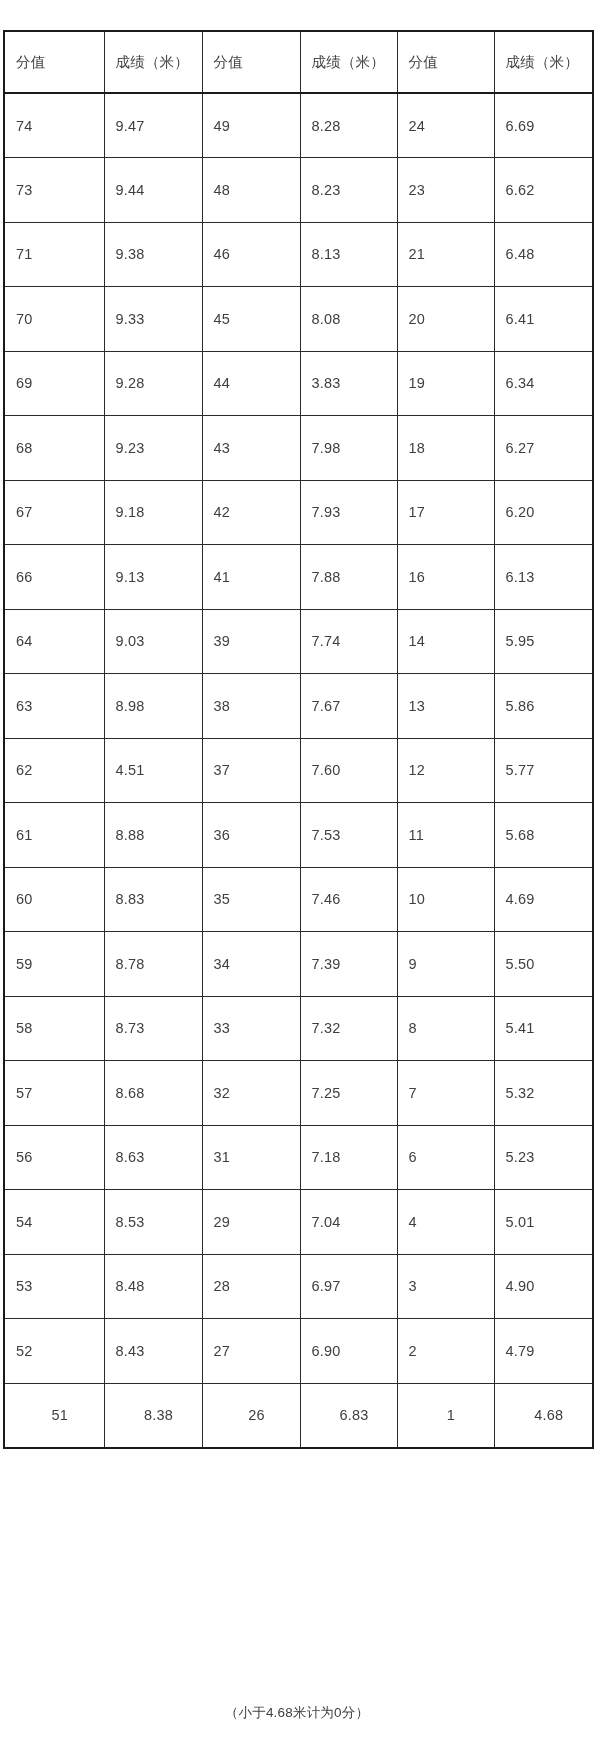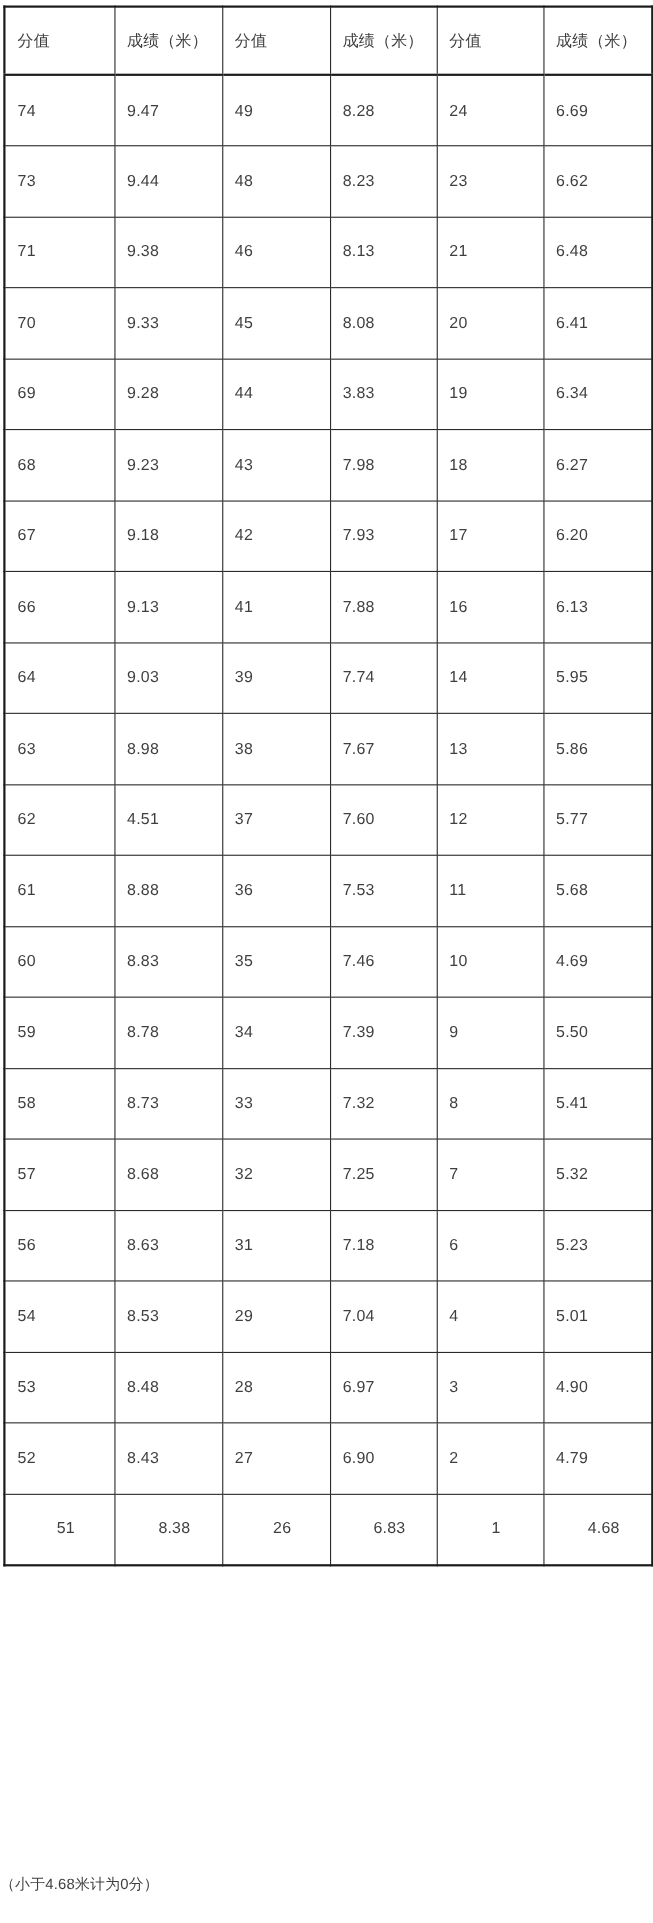--- a/index.html
+++ b/index.html
@@ -16,21 +16,21 @@
   }
   .page {
     position: relative;
     width: 594px;
     height: 1748px;
     box-sizing: border-box;
   }
   .table-wrap {
     position: absolute;
     left: 3px;
-    top: 5px;
+    top: 30px;
     width: 540px;
   }
   table.score-table {
     border-collapse: collapse;
     table-layout: fixed;
     width: 589px;
     border-top: 2px solid #1a1a1a;
     border-bottom: 2px solid #1a1a1a;
     border-left: 2px solid #1a1a1a;
     border-right: 2px solid #1a1a1a;
@@ -68,21 +68,21 @@
   }
   table.score-table tbody tr:last-child td {
     border-bottom: none;
     text-align: center;
   }
   .footnote {
     position: absolute;
     left: 0;
     top: 1704px;
     width: 594px;
-    text-align: left;
+    text-align: center;
     font-size: 13.5px;
     color: #3f3f3f;
     letter-spacing: 0.2px;
   }
 </style>
 </head>
 <body>
 
 <div class="page">
 

